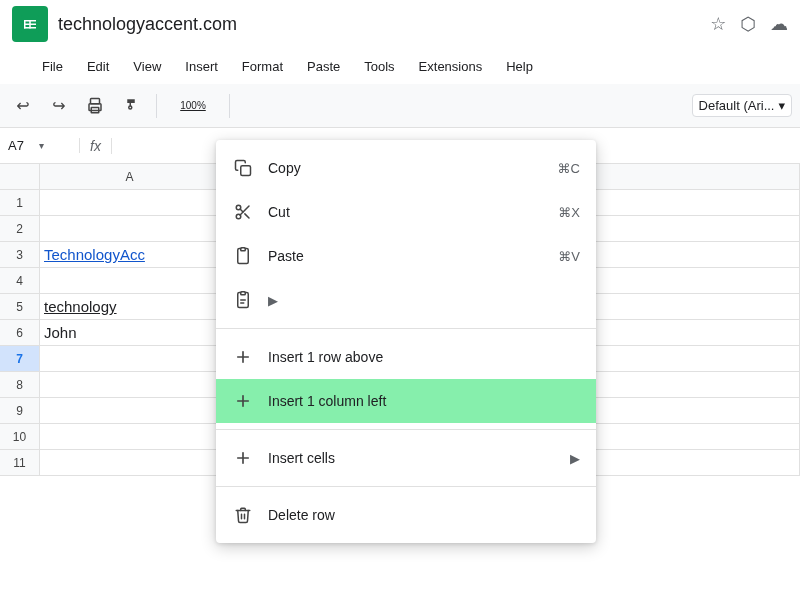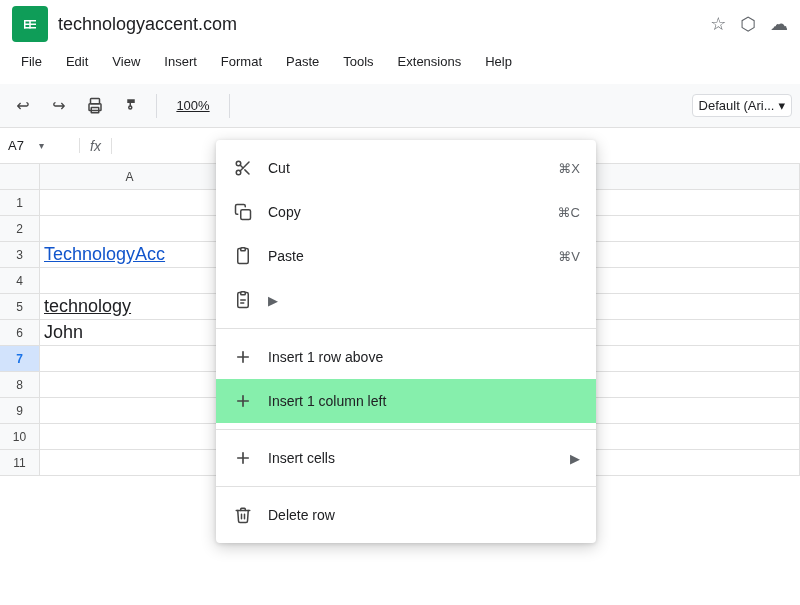--- a/index.html
+++ b/index.html
@@ -34,22 +34,22 @@
       display: flex;
       gap: 14px;
       align-items: center;
       color: #5f6368;
     }
     .title-icons span { font-size: 18px; cursor: pointer; }
 
     
     .menu-bar {
       display: flex;
-      align-items: flex-start;
-      padding: 2px 11px;
+      align-items: center;
+      padding: 2px 32px;
       background: #fff;
       height: 36px;
       gap: 4px;
     }
     .menu-item {
       padding: 4px 10px;
       font-size: 13px;
       color: #202124;
       cursor: pointer;
       border-radius: 4px;
@@ -76,21 +76,21 @@
       color: #444;
       font-size: 16px;
     }
     .toolbar-separator {
       width: 1px;
       height: 24px;
       background: #dadce0;
       margin: 0 4px;
     }
     .zoom-display {
-      font-size: 13px;
+      font-size: 10px;
       color: #202124;
       padding: 0 6px;
       min-width: 52px;
       text-align: center;
       text-decoration: underline;
     }
     .toolbar-right {
       margin-left: auto;
       display: flex;
       align-items: center;
@@ -180,21 +180,21 @@
       font-size: 12px;
       font-weight: 500;
     }
     .cell {
       border-right: 1px solid #e0e0e0;
       border-bottom: 1px solid #e0e0e0;
       height: 26px;
       padding: 0 4px;
       display: flex;
       align-items: center;
-      font-size: 18px;
+      font-size: 15px;
       color: #202124;
       overflow: hidden;
     }
     .cell.selected {
       border: 2px solid #1a73e8;
       background: #e8f0fe10;
     }
     .cell.link { color: #1155cc; text-decoration: underline; }
     .row-header.selected-row {
       background: #d2e3fc;
@@ -389,46 +389,46 @@
     <div class="row-header" style="width:40px; min-width:40px;">11</div>
     <div class="cell" style="width:180px; min-width:180px;"></div>
     <div class="cell" style="flex:1;"></div>
   </div>
 </div>
 
 <div class="context-menu">
 
   <div class="ctx-item">
     <div class="ctx-icon">
+      <svg width="18" height="18" viewBox="0 0 24 24" fill="none" stroke="#444" stroke-width="2" stroke-linecap="round" stroke-linejoin="round">
+        <rect x="9" y="9" width="13" height="13" rx="2"></rect>
+        <path d="M5 15H4a2 2 0 01-2-2V4a2 2 0 012-2h9a2 2 0 012 2v1"></path>
+      </svg>
+    </div>
+    <span class="ctx-label">Copy</span>
+    <span class="ctx-shortcut">⌘C</span>
+  </div>
+
+  <div class="ctx-item">
+    <div class="ctx-icon">
       <svg width="18" height="18" viewBox="0 0 24 24" fill="none" stroke="#444" stroke-width="2" stroke-linecap="round">
         <circle cx="6" cy="6" r="3"></circle>
         <circle cx="6" cy="18" r="3"></circle>
         <line x1="20" y1="4" x2="8.12" y2="15.88"></line>
         <line x1="14.47" y1="14.48" x2="20" y2="20"></line>
         <line x1="8.12" y1="8.12" x2="12" y2="12"></line>
       </svg>
     </div>
     <span class="ctx-label">Cut</span>
     <span class="ctx-shortcut">⌘X</span>
   </div>
 
   <div class="ctx-item">
     <div class="ctx-icon">
       <svg width="18" height="18" viewBox="0 0 24 24" fill="none" stroke="#444" stroke-width="2" stroke-linecap="round" stroke-linejoin="round">
-        <rect x="9" y="9" width="13" height="13" rx="2"></rect>
-        <path d="M5 15H4a2 2 0 01-2-2V4a2 2 0 012-2h9a2 2 0 012 2v1"></path>
-      </svg>
-    </div>
-    <span class="ctx-label">Copy</span>
-    <span class="ctx-shortcut">⌘C</span>
-  </div>
-
-  <div class="ctx-item">
-    <div class="ctx-icon">
-      <svg width="18" height="18" viewBox="0 0 24 24" fill="none" stroke="#444" stroke-width="2" stroke-linecap="round" stroke-linejoin="round">
         <path d="M9 2H7a2 2 0 00-2 2v16a2 2 0 002 2h10a2 2 0 002-2V4a2 2 0 00-2-2h-2"></path>
         <rect x="9" y="1" width="6" height="4" rx="1"></rect>
       </svg>
     </div>
     <span class="ctx-label">Paste</span>
     <span class="ctx-shortcut">⌘V</span>
   </div>
 
   <div class="ctx-item">
     <div class="ctx-icon">

